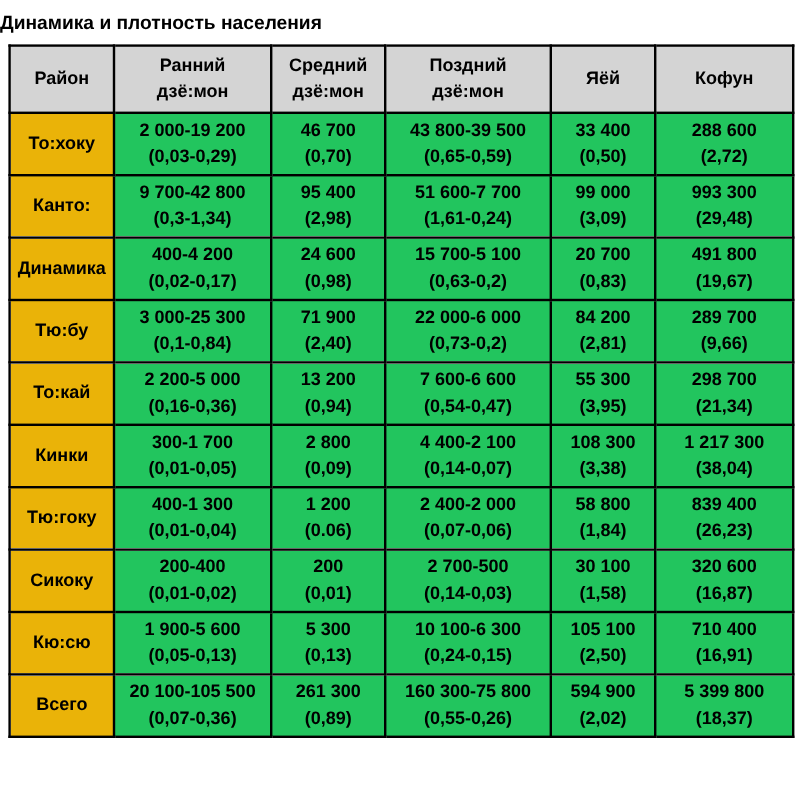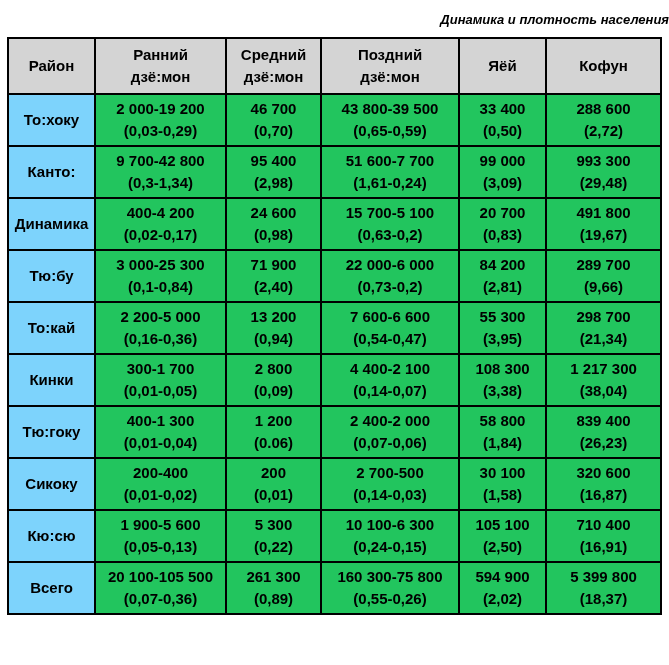--- a/index.html
+++ b/index.html
@@ -11,25 +11,24 @@
     width: 669px;
     height: 665px;
     box-sizing: border-box;
     background: #ffffff;
     color: #000000;
     font-family: "Liberation Sans", "DejaVu Sans", sans-serif;
     font-weight: bold;
     overflow: hidden;
   }
   .title {
-    text-align: right;
+    text-align: left;
     padding-top: 8px;
-    font-size: 13px;
+    font-size: 16px;
     line-height: 23px;
-    font-style: italic;
   }
   .title div {
     white-space: nowrap;
   }
   table.pop-table {
     border-collapse: collapse;
     table-layout: fixed;
     margin: 6px auto 0 auto;
   }
   .pop-table th,
@@ -46,21 +45,21 @@
   .pop-table th {
     background: #d4d4d4;
     white-space: pre-line;
     height: 52px;
   }
   .pop-table td {
     background: #22c55e;
     height: 48px;
   }
   .pop-table td.region {
-    background: #7dd3fc;
+    background: #eab308;
     margin-left: 20px;
   }
 </style>
 </head>
 <body>
 
 <div class="page">
 
   <div class="title">
     <div>Динамика и плотность населения</div>
@@ -274,21 +273,21 @@
           </td>
         </tr>
         <tr>
           <td class="region">Кю:сю</td>
           <td>
             <div>1 900-5 600</div>
             <div>(0,05-0,13)</div>
           </td>
           <td>
             <div>5 300</div>
-            <div>(0,22)</div>
+            <div>(0,13)</div>
           </td>
           <td>
             <div>10 100-6 300</div>
             <div>(0,24-0,15)</div>
           </td>
           <td>
             <div>105 100</div>
             <div>(2,50)</div>
           </td>
           <td>

